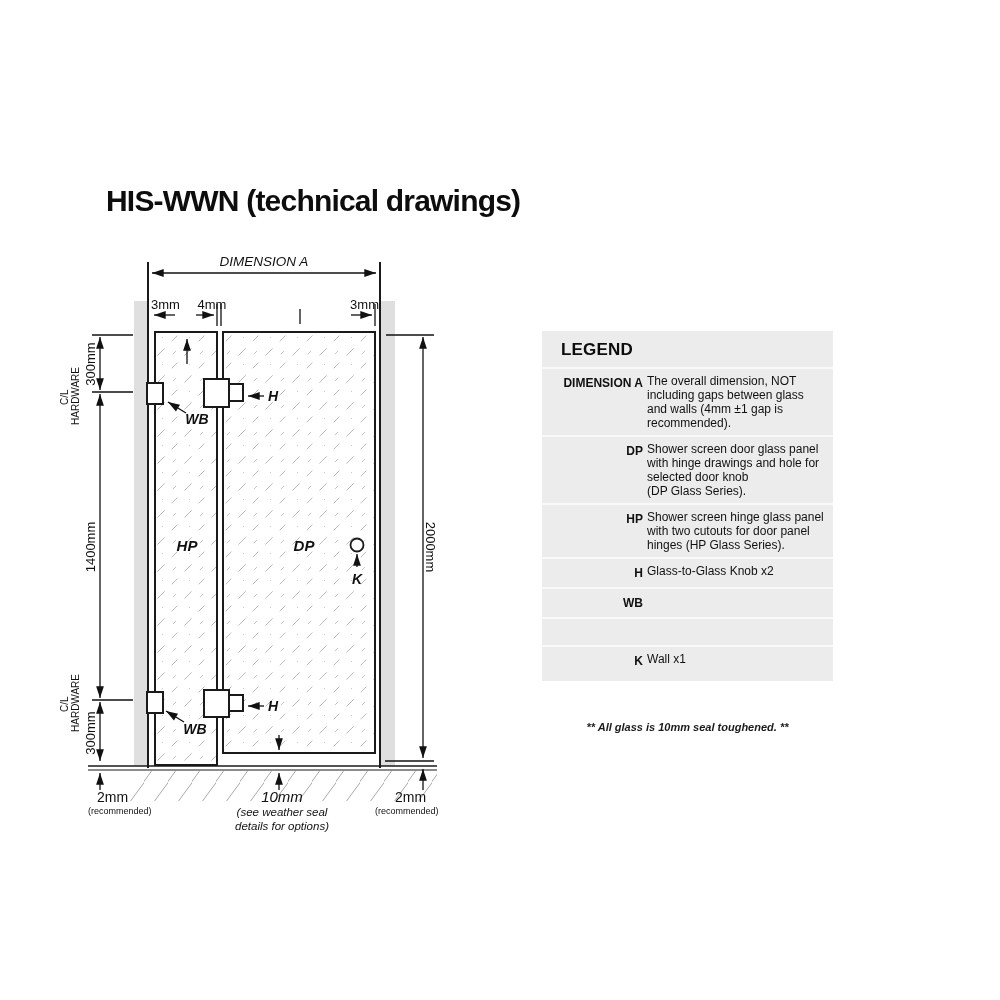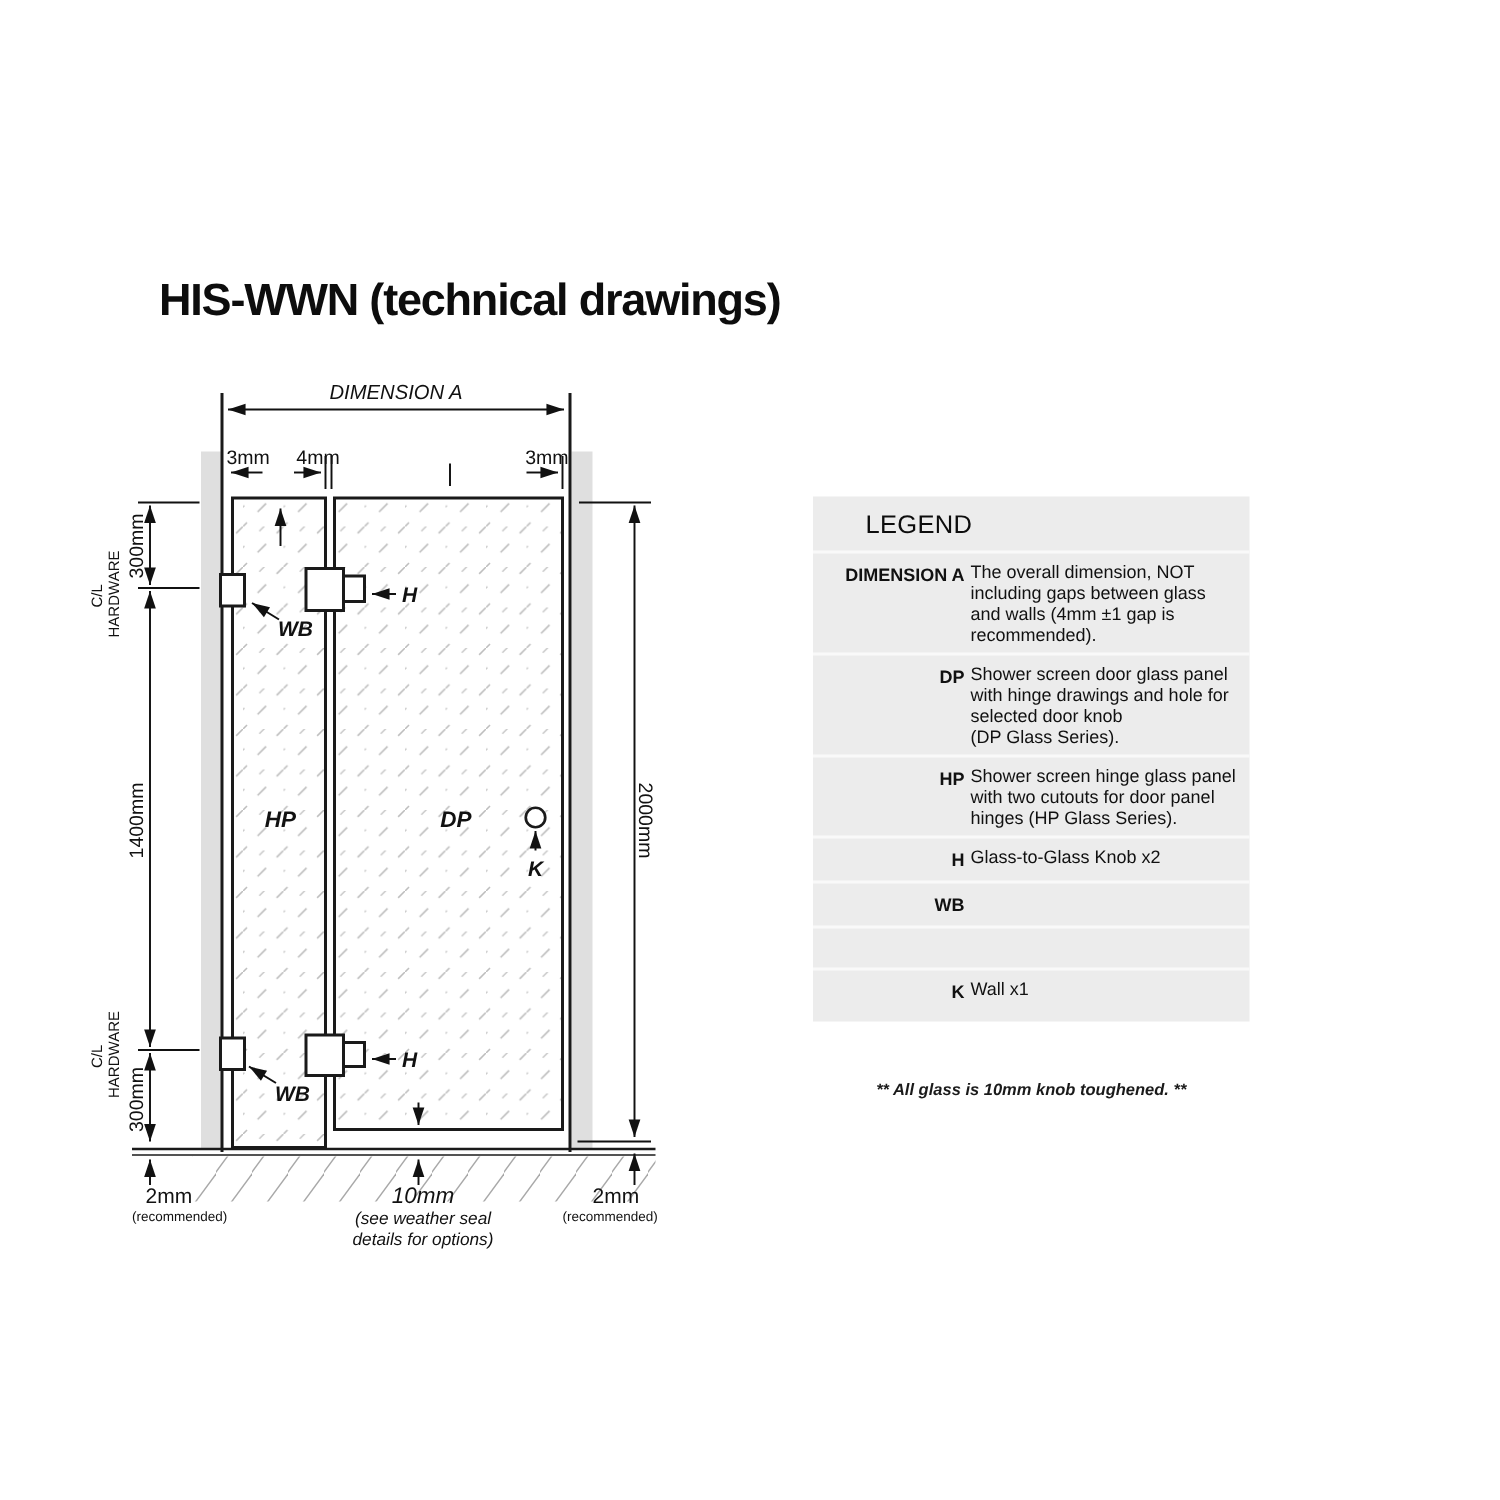--- a/index.html
+++ b/index.html
@@ -24,22 +24,22 @@
   .t-mm{font-size:14px;}
   .t-rec{font-size:9px;}
   .t-10{font-size:15px;font-style:italic;}
   .t-note{font-size:11.5px;font-style:italic;}
 
   .legend{
     position:absolute;left:542px;top:331px;width:291px;
     background:#ececec;
   }
   .legend-header{
-    font-size:17px;font-weight:normal;letter-spacing:0.2px;
-    padding:9px 0 7px 19px;color:#0d0d0d;margin-left:16px;
+    font-size:17px;font-weight:bold;letter-spacing:0.2px;
+    padding:9px 0 7px 19px;color:#0d0d0d;
   }
   .lrow{
     display:flex;align-items:flex-start;
     border-top:2px solid #f9f9f9;
     padding:5px 0 5px 0;
   }
   .lrow .term{
     flex:none;width:91px;padding-left:10px;box-sizing:content-box;
     text-align:right;font-weight:bold;font-size:12px;line-height:18px;
     white-space:nowrap;
@@ -209,13 +209,13 @@
   </div>
   <div class="lrow empty">
     <div class="term"></div>
     <div class="desc"></div>
   </div>
   <div class="lrow last">
     <div class="term">K</div>
     <div class="desc">Wall x1</div>
   </div>
 </div>
-<div class="legend-foot" style="position:absolute;left:542px;top:712px;width:291px;">** All glass is 10mm knob toughened. **</div>
+<div class="legend-foot" style="position:absolute;left:542px;top:712px;width:291px;">** All glass is 10mm seal toughened. **</div>
 
 </body></html>

